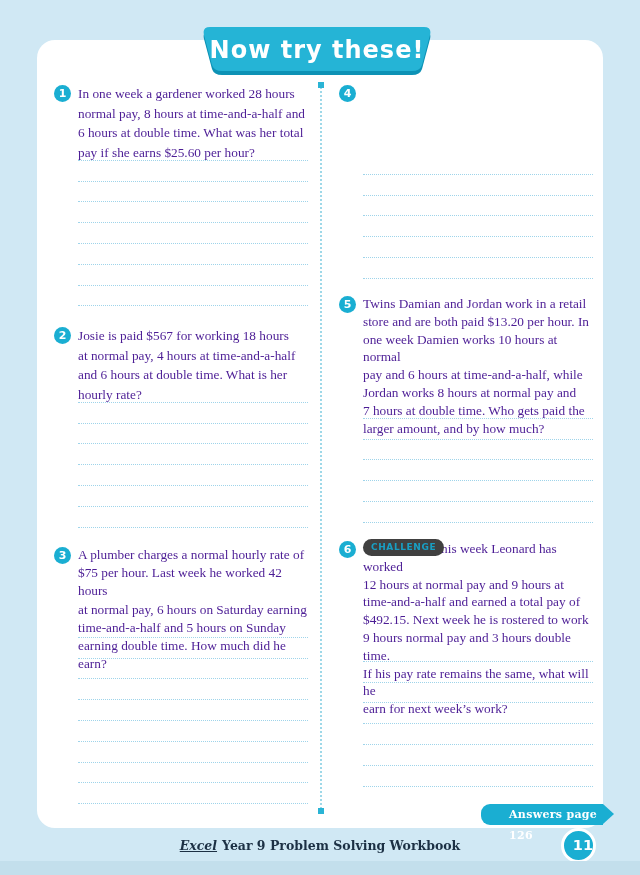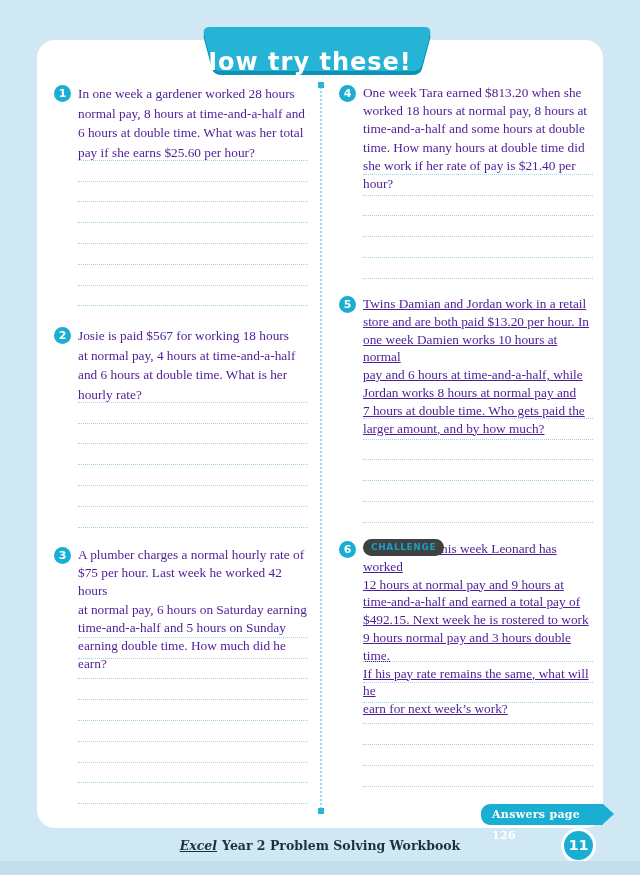--- a/index.html
+++ b/index.html
@@ -14,21 +14,21 @@
   
   .card {
     position:absolute; left:37px; top:40px; width:566px; height:788px;
     background:#ffffff; border-radius:18px;
   }
 
   
   .banner { position:absolute; left:160px; top:-13px; width:240px; height:50px; }
   .banner svg { position:absolute; left:0; top:0; }
   .banner-text {
-    position:absolute; left:0; top:20px; width:100%; text-align:left;
+    position:absolute; left:0; top:8px; width:100%; text-align:center;
     color:#ffffff; font:bold 24px/30px "DejaVu Sans", sans-serif; letter-spacing:1px;
   }
 
   
   .divider {
     position:absolute; left:283px; top:44px; bottom:16px; width:0;
     border-left:2px dotted #9ed8e8;
   }
   .divider::before, .divider::after {
     content:""; position:absolute; left:-4px; width:6px; height:6px; background:#2ab4d5;
@@ -48,21 +48,21 @@
   .q-num {
     position:absolute; left:0; top:1px; width:17px; height:17px; border-radius:50%;
     background:#1aaed2; color:#fff; text-align:center;
     font:bold 11px/17px "DejaVu Sans", sans-serif;
   }
   .q-text {
     margin:0 0 0 24px; width:230px; color:#4c1d95;
     font-size:13.3px; line-height:19.5px; white-space:pre-line;
   }
   .q-3 .q-text, .q-4 .q-text { line-height:18.2px; }
-  .q-5 .q-text, .q-6 .q-text { line-height:17.8px;text-decoration:underline; }
+  .q-5 .q-text, .q-6 .q-text { line-height:17.8px; }
   .q-6 .q-text { text-indent:70px; }
 
   .challenge {
     position:absolute; left:24px; top:-1px;
     background:#404040; color:#189fc4; border-radius:9px;
     font:bold 9px/1 "DejaVu Sans", sans-serif; letter-spacing:0.6px;
     padding:4px 8px 4px 8px;
   }
 
   .q-lines { position:absolute; left:24px; width:230px; }
@@ -72,39 +72,39 @@
   .q-4 .q-lines { top:70px; }
   .q-5 .q-lines { top:103px; }
   .q-6 .q-lines { top:101px; }
   .a-line { height:20.8px; border-bottom:1px dotted #9fd4ea; }
 
   
   .answers-badge {
     position:absolute; left:444px; top:764px; height:21px;
     background:#1aaed2; color:#fff; border-radius:9px 0 0 9px;
     font:bold 11px/21px "DejaVu Serif", serif; letter-spacing:0.3px;
-    padding:0 3px 0 11px;
+    padding:0 3px 0 28px;
   }
   .answers-badge::after {
     content:""; position:absolute; left:100%; top:0;
     border-top:10.5px solid transparent; border-bottom:10.5px solid transparent;
     border-left:11px solid #1aaed2;
   }
 
   
   .footer {
     position:absolute; left:0; top:838px; width:640px; text-align:center;
     color:#1c3044; font:bold 12.5px/16px "DejaVu Serif", serif;
   }
   .footer .brand { font-style:italic; margin-right:5px;text-decoration:underline; }
 
   .page-num {
     position:absolute; left:561px; top:828px; width:35px; height:35px;
     background:#1aaed2; border:3px solid #ffffff; border-radius:50%;
-    color:#fff; text-align:center; font:bold 14.5px/29px "DejaVu Sans", sans-serif;
+    color:#fff; text-align:right; font:bold 14.5px/29px "DejaVu Sans", sans-serif;
   }
 </style>
 </head>
 <body>
 
 <div class="card">
   <div class="banner">
     <svg width="240" height="50" viewBox="0 0 240 50">
       <path d="M13,4 H227 Q235,4 233,12 L225,42 Q223,48 215,48 H25 Q17,48 15,42 L7,12 Q5,4 13,4 Z" fill="#0d92b5"></path>
       <path d="M13,0 H227 Q235,0 233,8 L225,38 Q223,44 215,44 H25 Q17,44 15,38 L7,8 Q5,0 13,0 Z" fill="#25b4d6"></path>
@@ -164,25 +164,20 @@
           <div class="a-line"></div>
           <div class="a-line"></div>
           <div class="a-line"></div>
           <div class="a-line"></div>
         </div>
       </div>
     </div>
   <div id="col-right">
       <div class="question q-4">
         <div class="q-num">4</div>
-        <p class="q-text">One week Tara earned $813.20 when she
-worked 18 hours at normal pay, 8 hours at
-time-and-a-half and some hours at double
-time. How many hours at double time did
-she work if her rate of pay is $21.40 per hour?</p>
         <div class="q-lines">
           <div class="a-line"></div>
           <div class="a-line"></div>
           <div class="a-line"></div>
           <div class="a-line"></div>
           <div class="a-line"></div>
           <div class="a-line"></div>
         </div>
       </div>
       <div class="question q-5">
@@ -224,20 +219,20 @@
         </div>
       </div>
     </div>
 
   <div class="answers-badge">
     <span>Answers page 126</span>
   </div>
 </div>
 
 <div class="footer">
-  <span class="brand">Excel</span><span>Year 2 Problem Solving Workbook</span>
+  <span class="brand">Excel</span><span>Year 9 Problem Solving Workbook</span>
 </div>
 
 <div class="page-num">
   <span>11</span>
 </div>
 
 <div class="bottom-strip"></div>
 
 </body></html>

